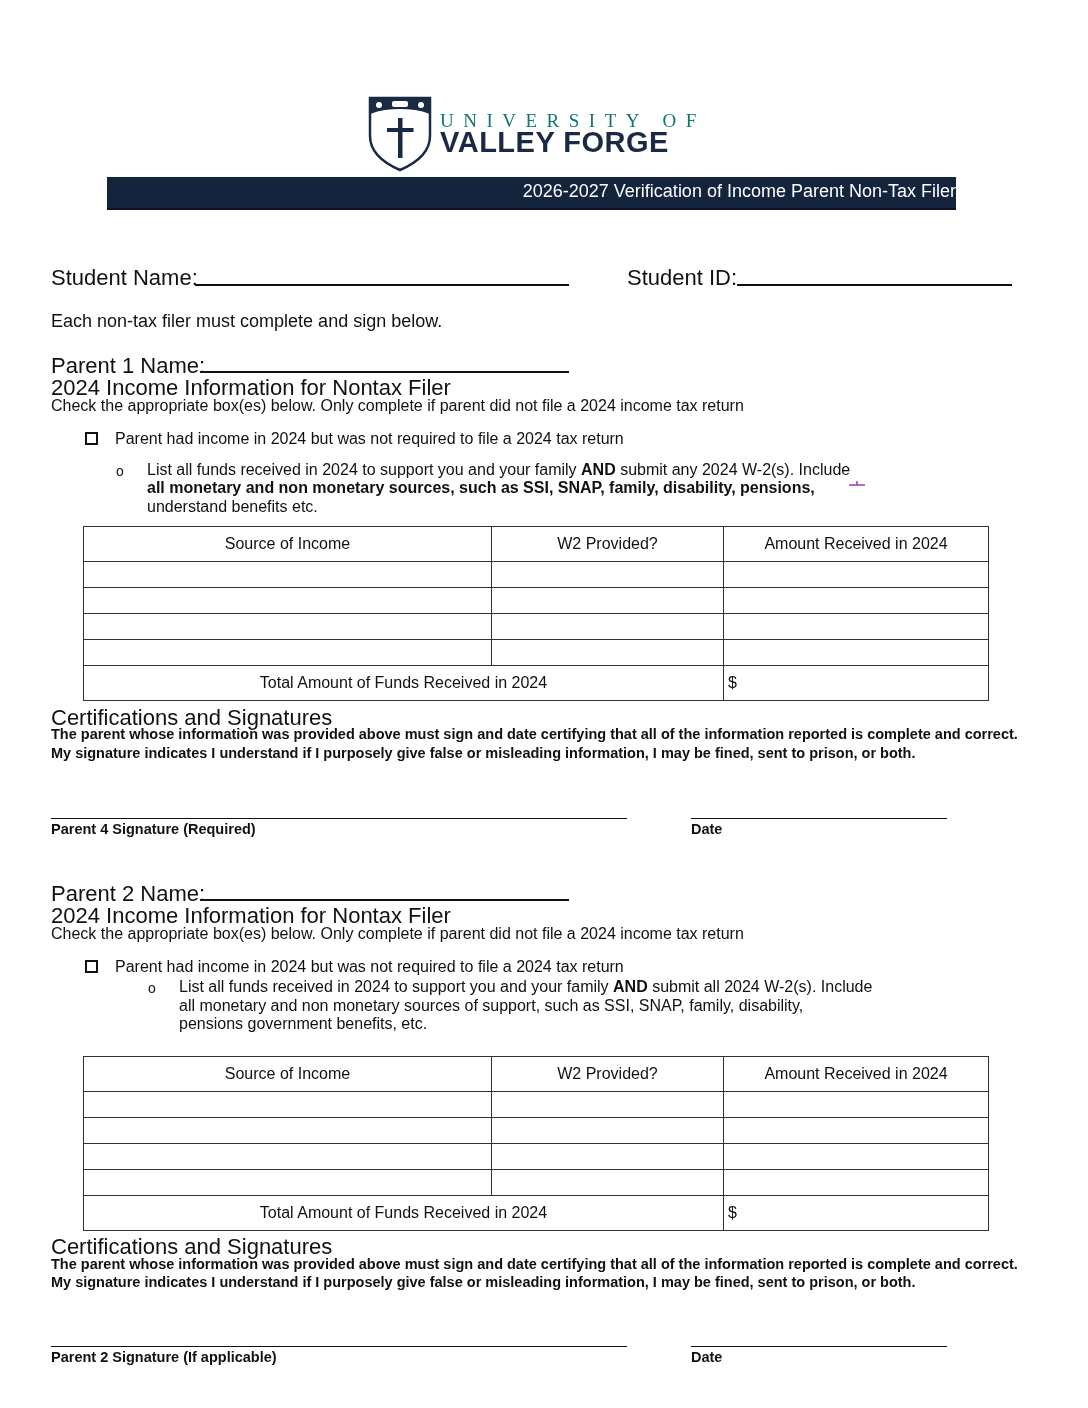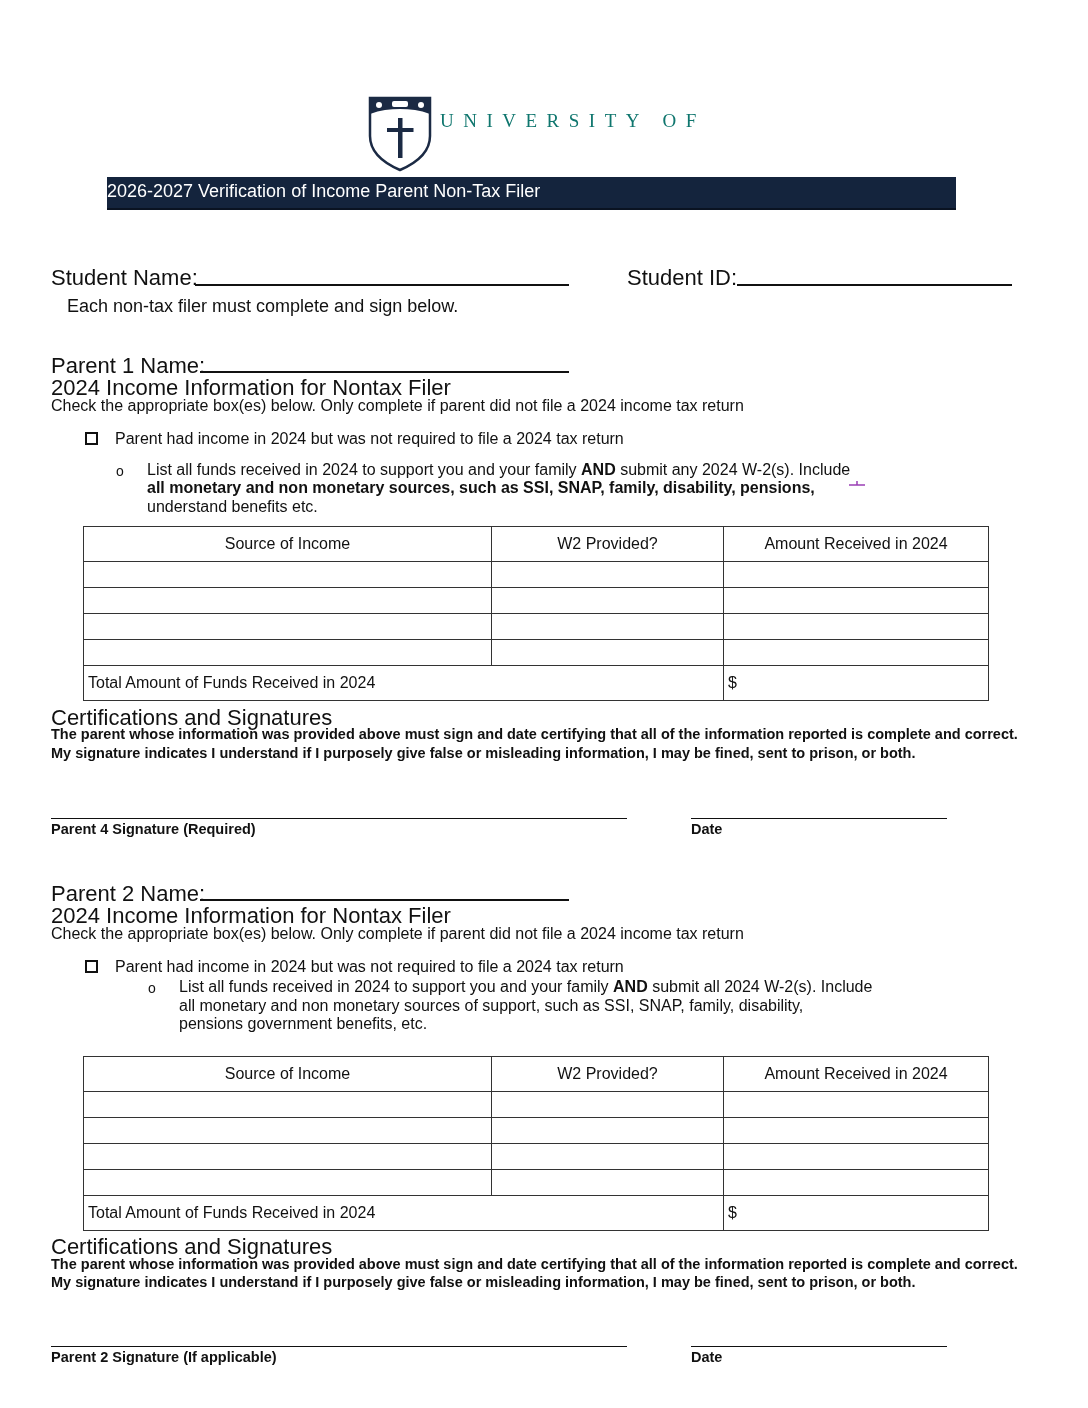--- a/index.html
+++ b/index.html
@@ -7,69 +7,70 @@
     body { position: relative; font-family: "Liberation Sans", sans-serif; color: #111; overflow: hidden; }
     .abs { position: absolute; }
 
     
     .logo { left: 368px; top: 96px; width: 330px; height: 76px; }
     .logo-shield { position: absolute; left: 0; top: 0; width: 64px; height: 76px; }
     .logo-text-top { position: absolute; left: 72px; top: 14px; font-family: "Liberation Serif", serif; font-size: 19px; letter-spacing: 9.5px; color: #0f766e; white-space: nowrap; }
     .logo-text-main { position: absolute; left: 72px; top: 30px; font-family: "Liberation Sans", sans-serif; font-weight: bold; font-size: 29px; letter-spacing: 0.5px; color: #1b2a44; white-space: nowrap; }
 
     
-    .title-bar { left: 107px; top: 177px; width: 849px; height: 33px; background: #14243d; border-bottom: 2px solid #0a1322; color: #fff; font-size: 18px; text-align: left; line-height: 28px; }
+    .title-bar { left: 107px; top: 177px; width: 849px; height: 33px; background: #14243d; border-bottom: 2px solid #0a1322; color: #fff; font-size: 18px; text-align: right; line-height: 28px; }
 
     .label-b { font-weight: normal; font-size: 22px; white-space: nowrap; }
     .text-n { font-size: 18px; white-space: nowrap; }
     .text-s { font-size: 16px; white-space: nowrap; }
     .text-xs { font-size: 14.5px; white-space: nowrap; font-weight: bold; }
     .fill-line { border-bottom: 2px solid #111; height: 2px; }
     .sig-line { border-bottom: 1.5px solid #111; height: 1px; }
 
     .checkbox { width: 13px; height: 13px; border: 2px solid #111; background: #fff; }
     .bullet { font-size: 14px; }
 
     
     table.inc { position: absolute; border-collapse: collapse; width: 905px; table-layout: fixed; }
     table.inc td { border: 1px solid #333; height: 26px; font-size: 16px; padding: 8px 4px; }
     table.inc td.hdr { text-align: center; height: 22px; }
     table.inc col.c1 { width: 408px; }
     table.inc col.c2 { width: 232px; }
     table.inc col.c3 { width: 265px; }
-    .total-label { text-align: left; }
+    .total-label { text-align: center; }
 
     .mark { width: 18px; height: 6px; }
   </style>
 </head>
 <body>
 
 <div class="abs logo">
   <svg class="logo-shield" viewBox="0 0 64 76">
     <path d="M2 2 H62 V40 C62 58 46 68 32 74 C18 68 2 58 2 40 Z" fill="#ffffff" stroke="#1b2a44" stroke-width="2.5"></path>
     <path d="M2 2 H62 V18 C52 14 42 13 32 13 C22 13 12 14 2 18 Z" fill="#1b2a44"></path>
     <rect x="24" y="5" width="16" height="6" rx="2" fill="#ffffff"></rect>
     <circle cx="11" cy="9" r="3" fill="#ffffff"></circle>
     <circle cx="53" cy="9" r="3" fill="#ffffff"></circle>
     <rect x="30" y="22" width="4.5" height="40" fill="#1b2a44"></rect>
     <rect x="19" y="32" width="26.5" height="4" fill="#1b2a44"></rect>
   </svg>
   <div class="logo-text-top">UNIVERSITY OF</div>
+  <div class="logo-text-main">VALLEY FORGE</div>
 </div>
 
 <div class="abs title-bar">
   <span>2026-2027 Verification of Income Parent Non-Tax Filer</span>
 </div>
 
 <div class="abs label-b" style="left:51px; top:265px;">Student Name:</div>
 <div class="abs fill-line" style="left:195px; top:284px; width:374px;"></div>
 <div class="abs label-b" style="left:627px; top:265px;">Student ID:</div>
 <div class="abs fill-line" style="left:737px; top:284px; width:275px;"></div>
 
-<div class="abs text-n" style="left:51px; top:296px;margin-left:16px;">Each non-tax filer must complete and sign below.</div>
+<div class="abs text-n" style="left:51px; top:311px;">Each non-tax filer must complete and sign below.</div>
 
 <div class="abs label-b" style="left:51px; top:353px;">Parent 1 Name:</div>
 <div class="abs fill-line" style="left:200px; top:371px; width:369px;"></div>
 <div class="abs label-b" style="left:51px; top:375px;">2024 Income Information for Nontax Filer</div>
 <div class="abs text-s" style="left:51px; top:397px;">Check the appropriate box(es) below. Only complete if parent did not file a 2024 income tax return</div>
 
 <div class="abs checkbox" style="left:85px; top:432px;"></div>
 <div class="abs text-s" style="left:115px; top:430px;">Parent had income in 2024 but was not required to file a 2024 tax return</div>
 
 <div class="abs bullet" style="left:116px; top:463px;">o</div>

